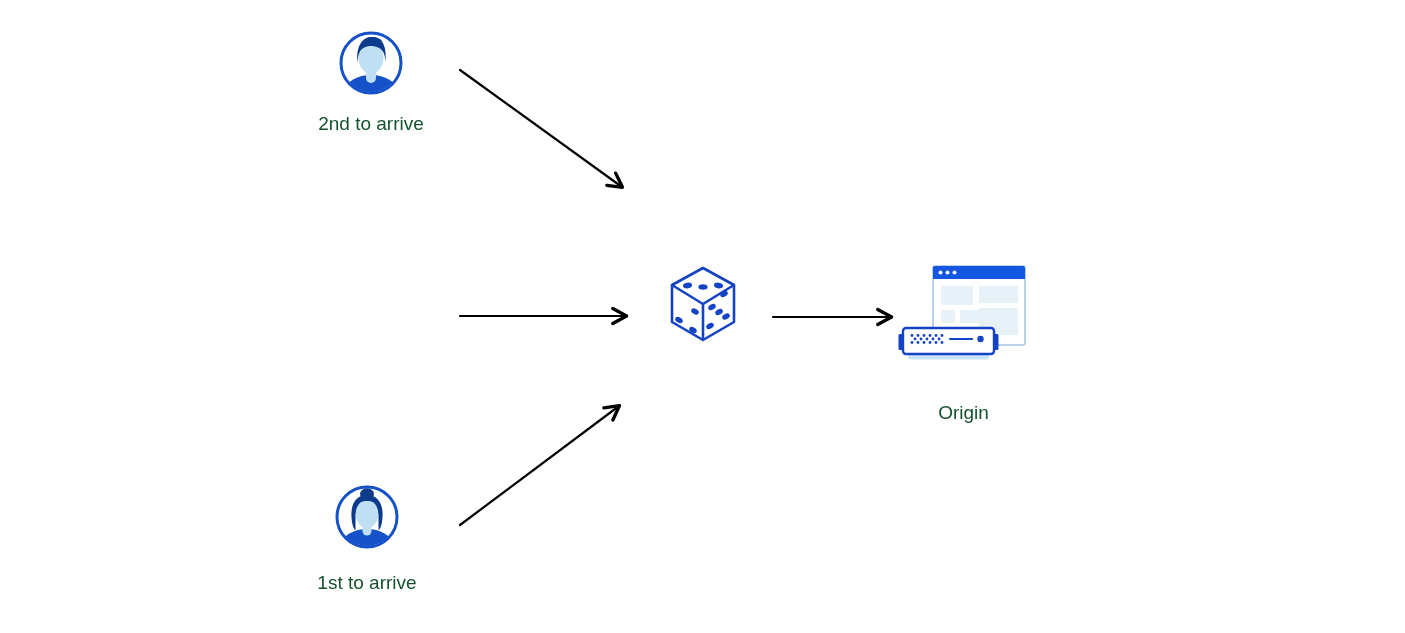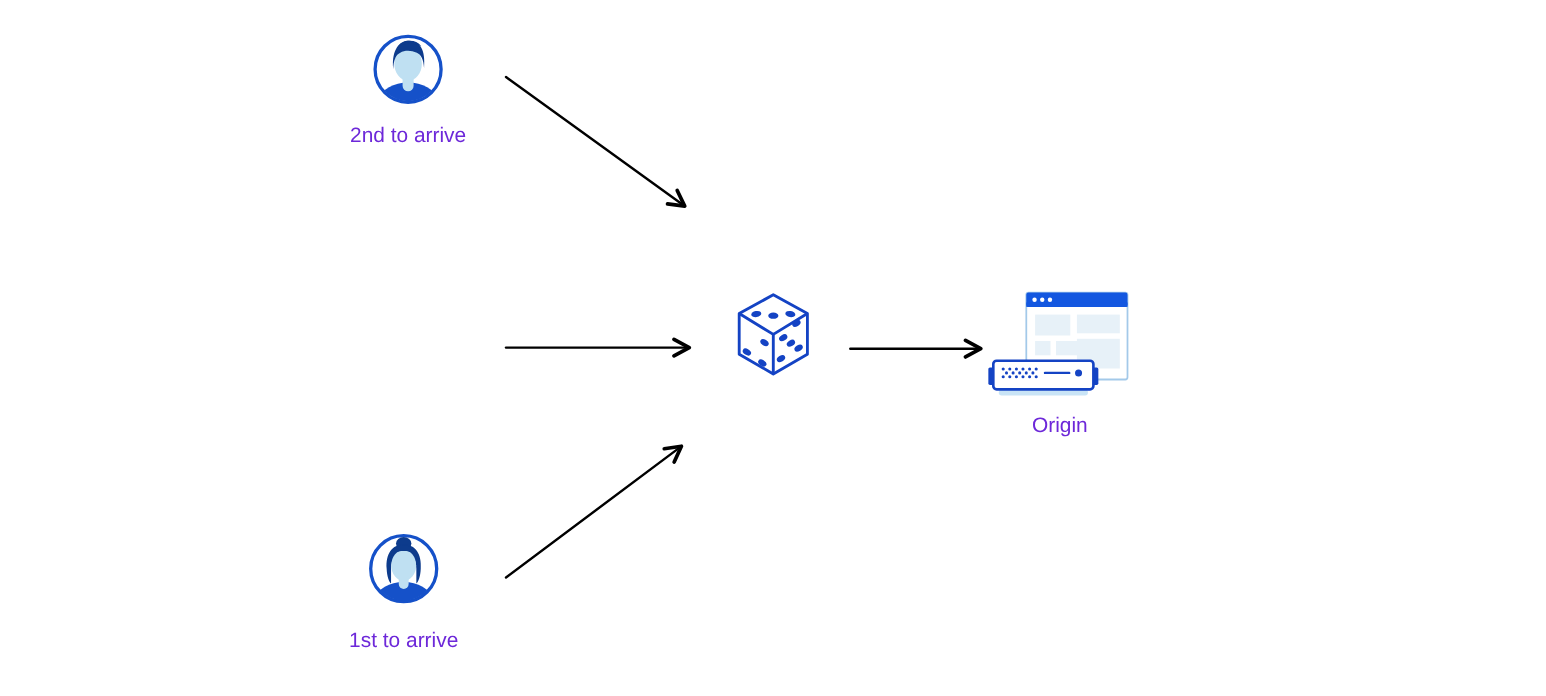--- a/index.html
+++ b/index.html
@@ -5,31 +5,31 @@
   html,body{margin:0;padding:0;}
   body{
     width:1405px;height:633px;position:relative;overflow:hidden;
     background:#ffffff;
     font-family:"Liberation Sans", sans-serif;
     color:#17181c;
   }
   .canvas{position:absolute;inset:0;}
   .node{position:absolute;display:flex;flex-direction:column;align-items:center;}
   .node-label{
-    font-size:19px;line-height:22px;color:#6d28d9;white-space:nowrap;
+    font-size:19px;line-height:22px;color:#14532d;white-space:nowrap;
     text-align:center;
   }
   #node-user-top{left:306px;top:30px;width:130px;}
   #node-user-top .node-label{margin-top:17px;}
   #node-user-mid{left:303px;top:256px;width:130px;}
   #node-user-mid .node-label{margin-top:21px;}
   #node-user-bottom{left:302px;top:484px;width:130px;}
   #node-user-bottom .node-label{margin-top:22px;}
   #node-dice{left:668px;top:264px;width:70px;}
-  #node-origin{left:896px;top:262px;width:135px;}
+  #node-origin{left:896px;top:262px;width:135px;gap:25px;}
   #node-origin .node-label{margin-top:13px;}
   #edges{position:absolute;left:0;top:0;width:1405px;height:633px;pointer-events:none;}
 </style>
 </head>
 <body>
 
 <div class="canvas">
 
   <svg id="edges" viewBox="0 0 1405 633" xmlns="http://www.w3.org/2000/svg">
     <defs>

